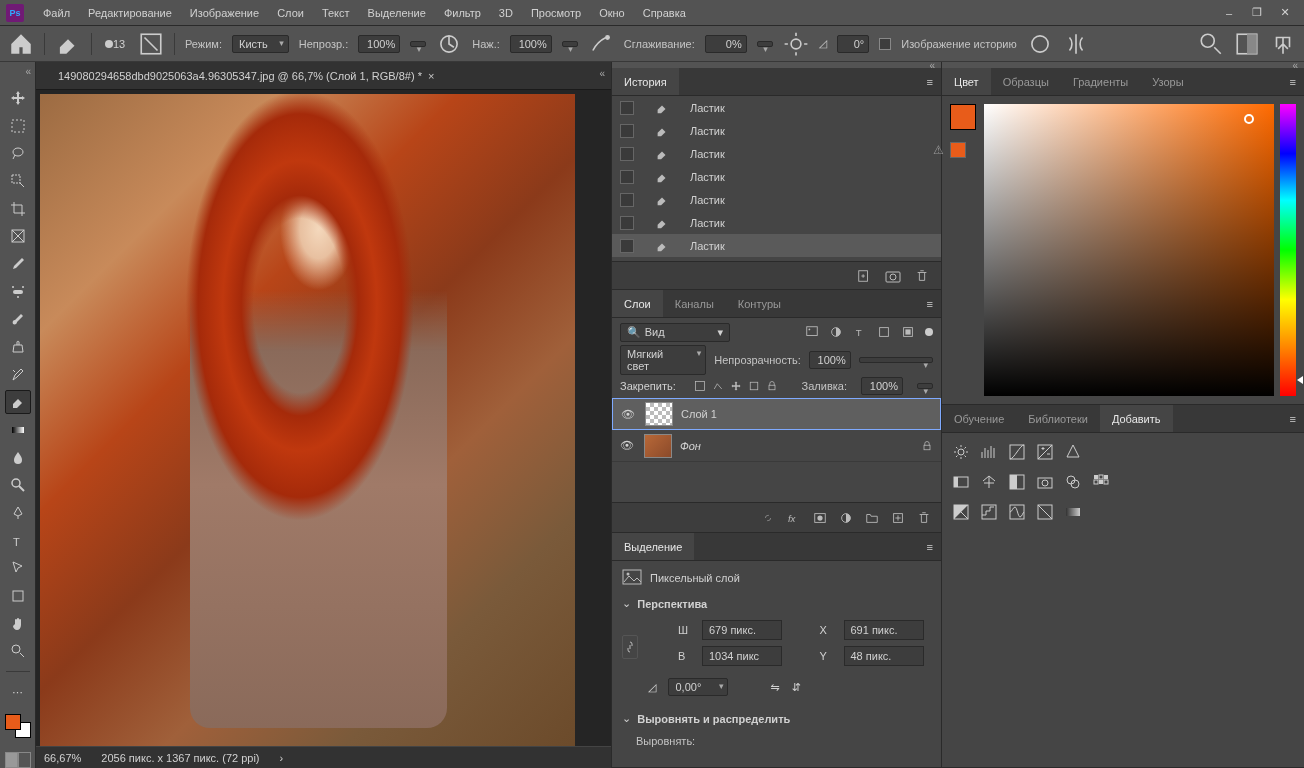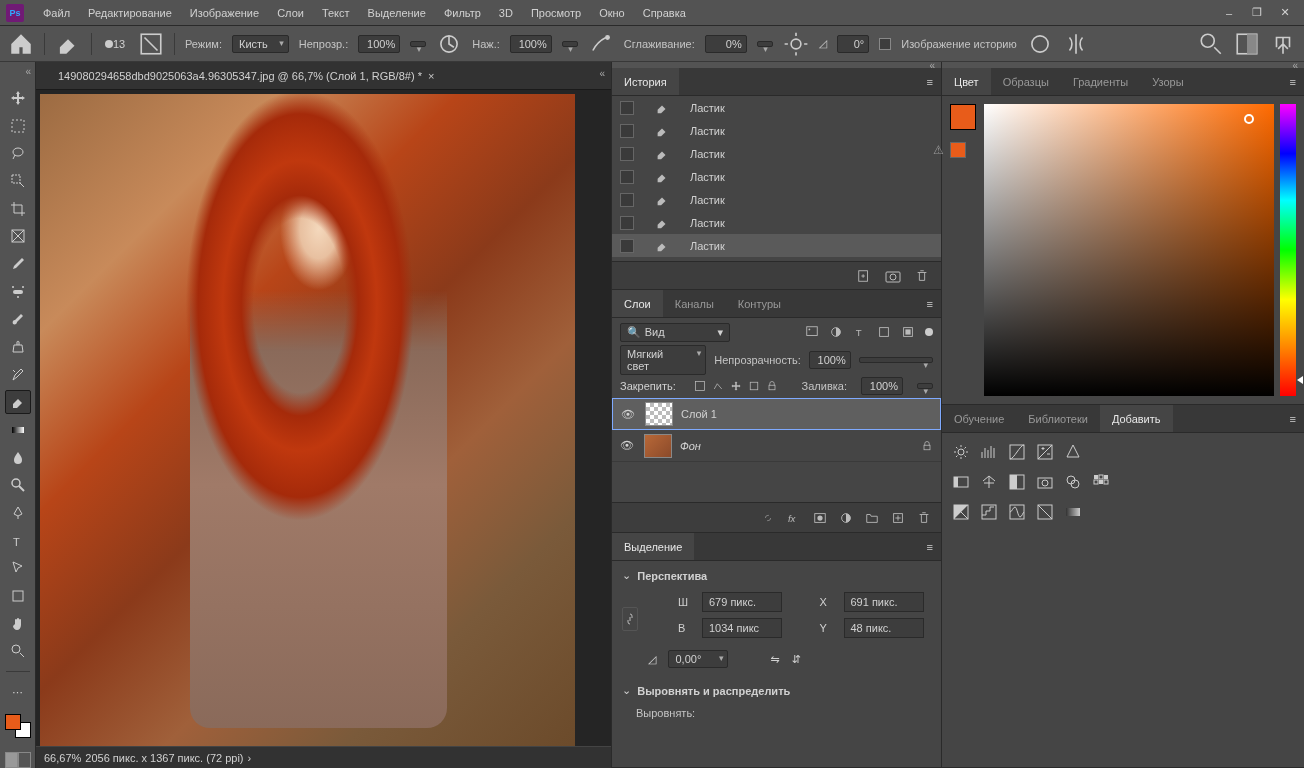--- a/index.html
+++ b/index.html
@@ -31,21 +31,21 @@
 .mask-btn div:first-child{background:#999}
 .mask-btn div:last-child{background:#555}
 .canvas-area{flex:1;background:#252525;display:flex;flex-direction:column;position:relative}
 .doc-tab{height:28px;background:#323232;display:flex;align-items:center;padding:0 12px;border-bottom:1px solid #1a1a1a;position:relative}
 .doc-tab::after{content:"«";position:absolute;top:6px;right:6px;font-size:10px;color:#aaa}
 .tab-active{background:#323232;padding:4px 10px;font-size:11px;color:#c8c8c8}
 .canvas{flex:1;display:flex;align-items:flex-start;justify-content:flex-start;padding:4px;overflow:hidden}
 .img-placeholder{width:535px;height:660px;background:linear-gradient(135deg,#9c6b42 0%,#c88a5a 20%,#b84518 35%,#8b3a1a 50%,#a0603a 65%,#7a5a3a 80%,#6b4a2a 100%);position:relative;overflow:hidden;border-radius:0}
 .img-placeholder::before{content:"";position:absolute;left:28%;top:4%;width:48%;height:92%;background:radial-gradient(ellipse 60% 40% at 50% 18%,#f4d8bc 0%,#e8c0a0 12%,transparent 25%),linear-gradient(180deg,transparent 0%,transparent 28%,#8a6a5a 38%,#a07a68 60%,#8a6a5a 100%);border-radius:80px 80px 20px 20px}
 .img-placeholder::after{content:"";position:absolute;left:14%;top:-4%;width:72%;height:80%;background:radial-gradient(ellipse 40% 55% at 48% 45%,transparent 0%,transparent 30%,#a52a0a 38%,#c0380e 50%,#a52a0a 66%,transparent 74%);border-radius:50%}
-.status{height:22px;background:#323232;border-top:1px solid #444;display:flex;align-items:center;padding:0 8px;gap:4px}
+.status{height:22px;background:#323232;border-top:1px solid #444;display:flex;align-items:center;padding:0 8px;gap:20px}
 .right-panels{width:693px;display:flex;background:#535353}
 .mid-col{width:330px;border-left:1px solid #2a2a2a;display:flex;flex-direction:column}
 .right-col{width:363px;border-left:1px solid #2a2a2a;display:flex;flex-direction:column}
 .right-col-header{height:6px;position:relative}
 .right-col-header::after{content:"«";position:absolute;top:-2px;right:6px;font-size:10px;color:#aaa}
 .panel{background:#454545;border-bottom:1px solid #2a2a2a}
 .panel-tabs{height:28px;background:#383838;display:flex;align-items:stretch;border-bottom:1px solid #2a2a2a;position:relative}
 .panel-tab{padding:0 12px;display:flex;align-items:center;cursor:pointer;font-size:11px;color:#999}
 .panel-tab.active{background:#454545;color:#e8e8e8}
 .panel-menu{margin-left:auto;padding:0 8px;display:flex;align-items:center;cursor:pointer}
@@ -552,20 +552,28 @@
           </div>
         </div>
       </div>
 
       <div class="panel" style="flex:1">
         <div class="panel-tabs">
           <div class="panel-tab active">Выделение</div>
           <div class="panel-menu">≡</div>
         </div>
         <div class="props-body">
+          <div class="props-row">
+            <svg width="20" height="18" viewBox="0 0 20 18">
+                <rect x="1" y="1" width="18" height="14" fill="none" stroke="#bbb"></rect>
+                <circle cx="6" cy="5" r="1.5" fill="#bbb"></circle>
+                <path d="M2 13l5-6 5 5 3-3 4 4" fill="none" stroke="#bbb"></path>
+              </svg>
+            <span>Пиксельный слой</span>
+          </div>
           <div class="props-section">
               <span>⌄</span>
               <b>Перспектива</b>
             </div>
           <div style="display:flex;gap:8px;align-items:center">
             <div class="link-ico">
                 <svg width="10" height="16" viewBox="0 0 10 16">
                   <path d="M5 3a2 2 0 012 2v2M5 13a2 2 0 01-2-2V9M5 6v4" stroke="#bbb" fill="none"></path>
                 </svg>
               </div>

